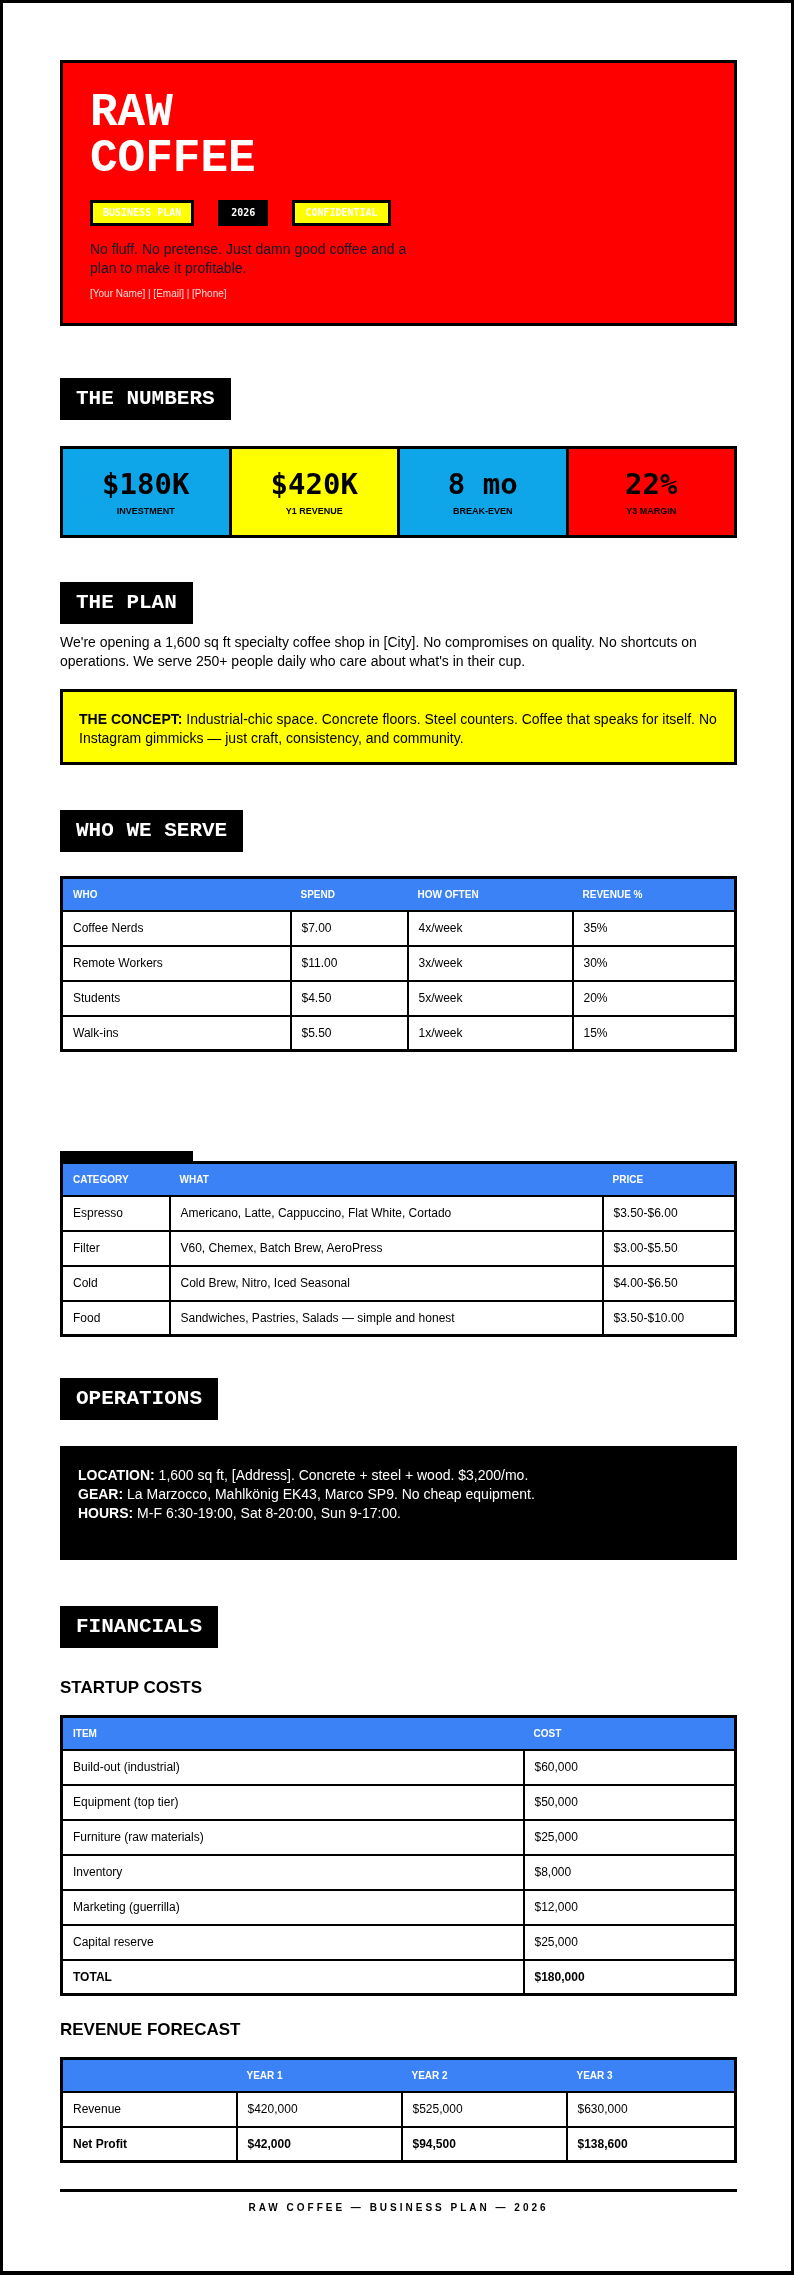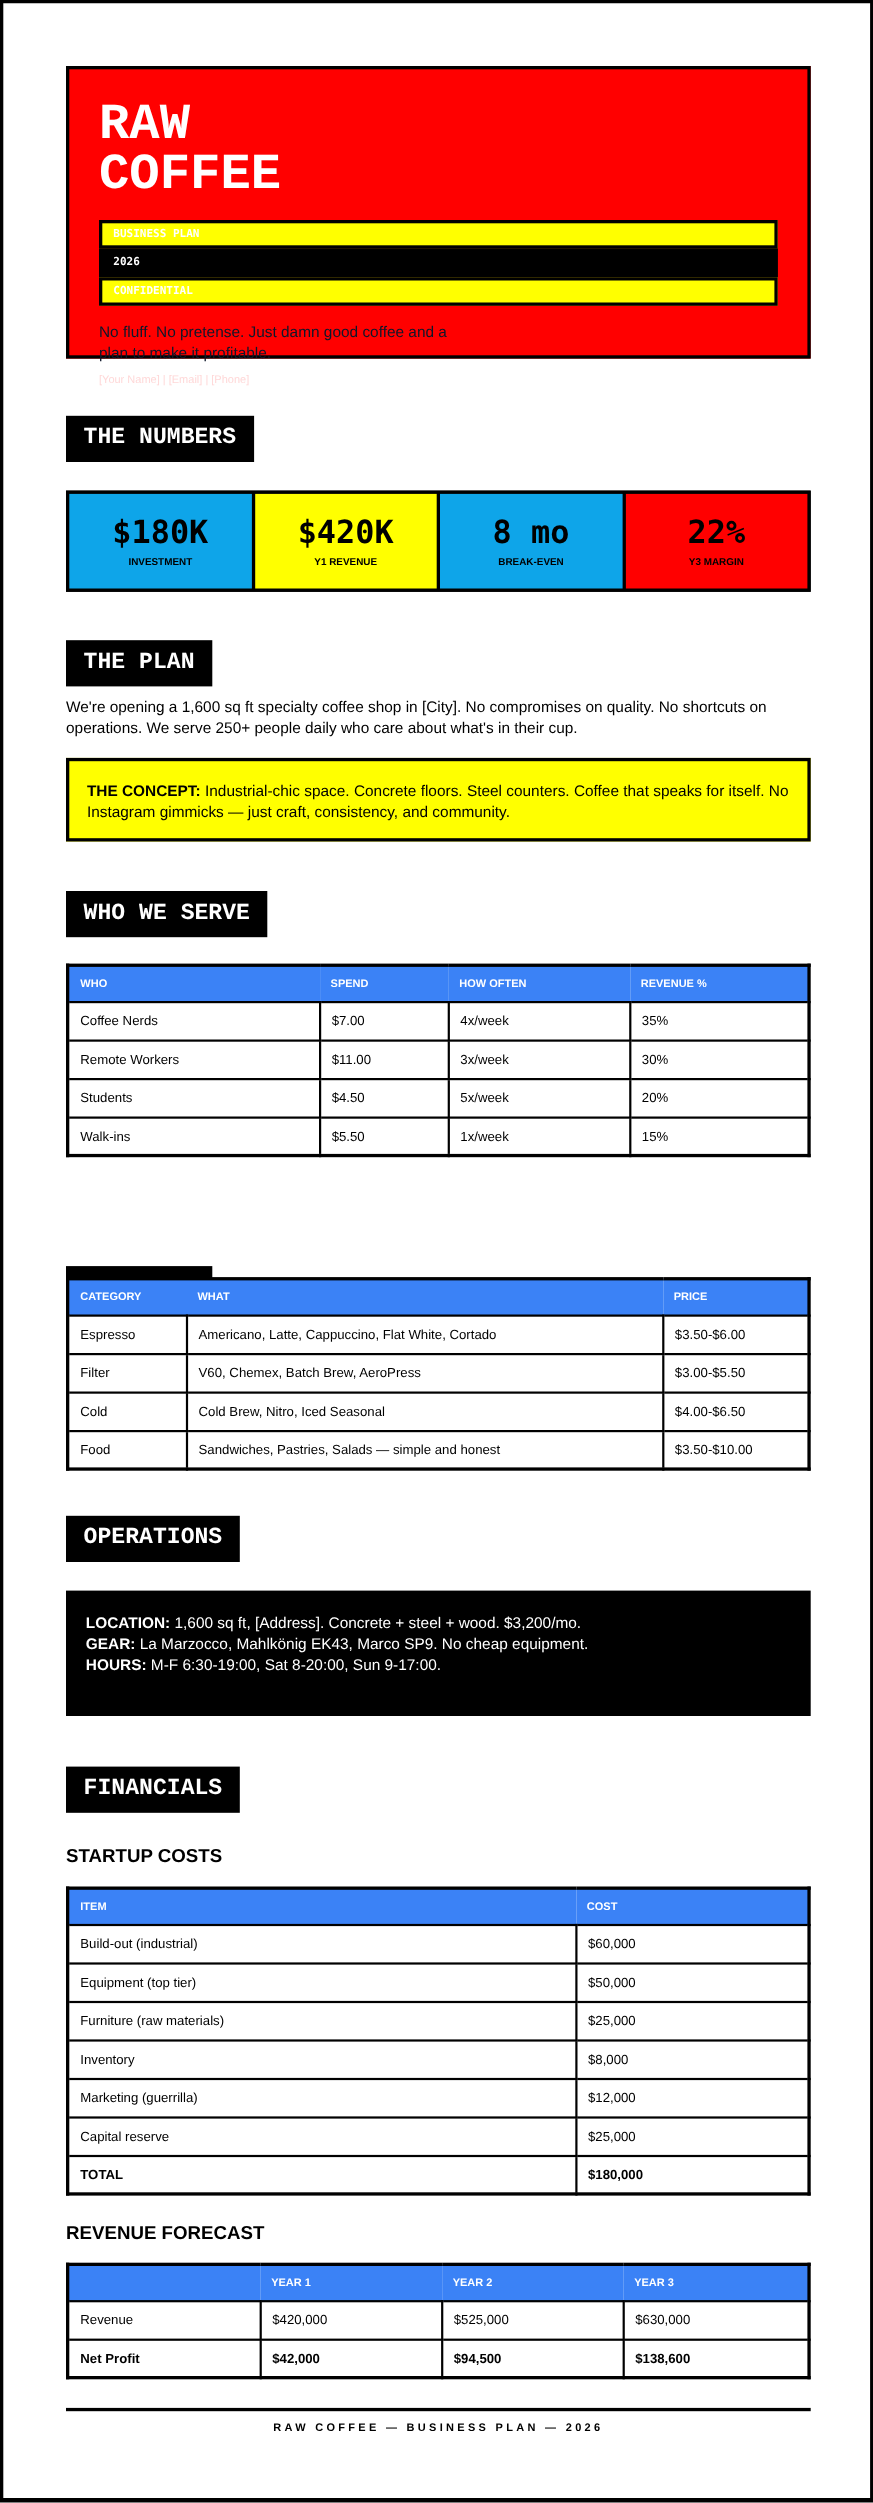--- a/index.html
+++ b/index.html
@@ -34,21 +34,21 @@
       padding: 27px 27px 0 27px;
     }
     .hero-title {
       font-family: "Liberation Mono", "DejaVu Sans Mono", monospace;
       font-weight: 700;
       font-size: 46px;
       line-height: 46px;
       color: #fff;
       letter-spacing: 0px;
     }
-    .badges { display: flex; gap: 0; margin-top: 18px; flex-direction: column; }
+    .badges { display: flex; gap: 24px; margin-top: 18px; }
     .badge {
       font-family: "DejaVu Sans Mono", monospace;
       font-weight: 700;
       font-size: 10px;
       color: #fff;
       padding: 0 10px;
       height: 26px;
       line-height: 20px;
       border: 3px solid #000;
     }

